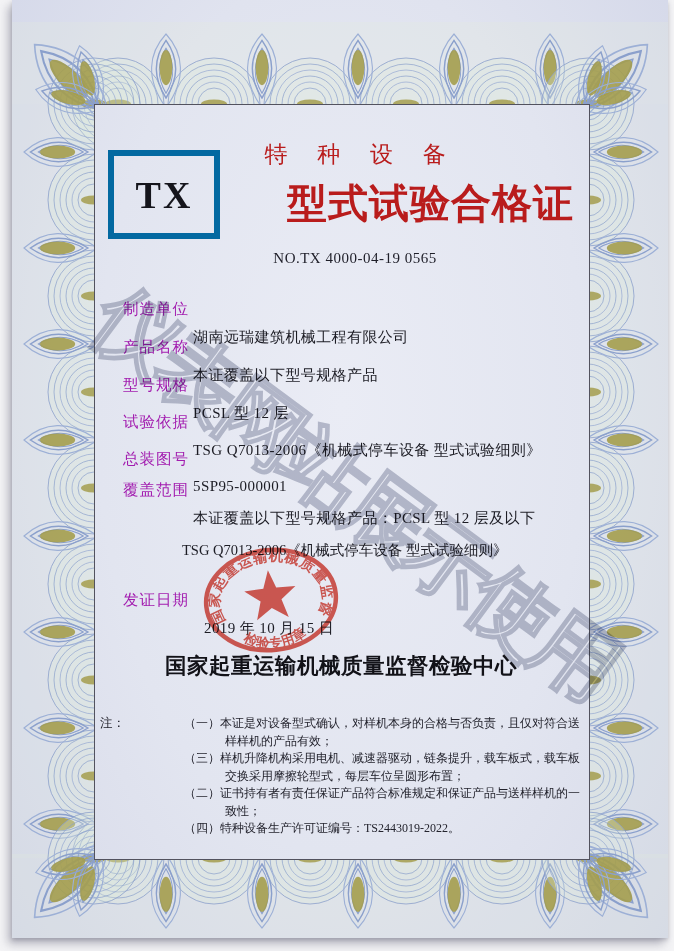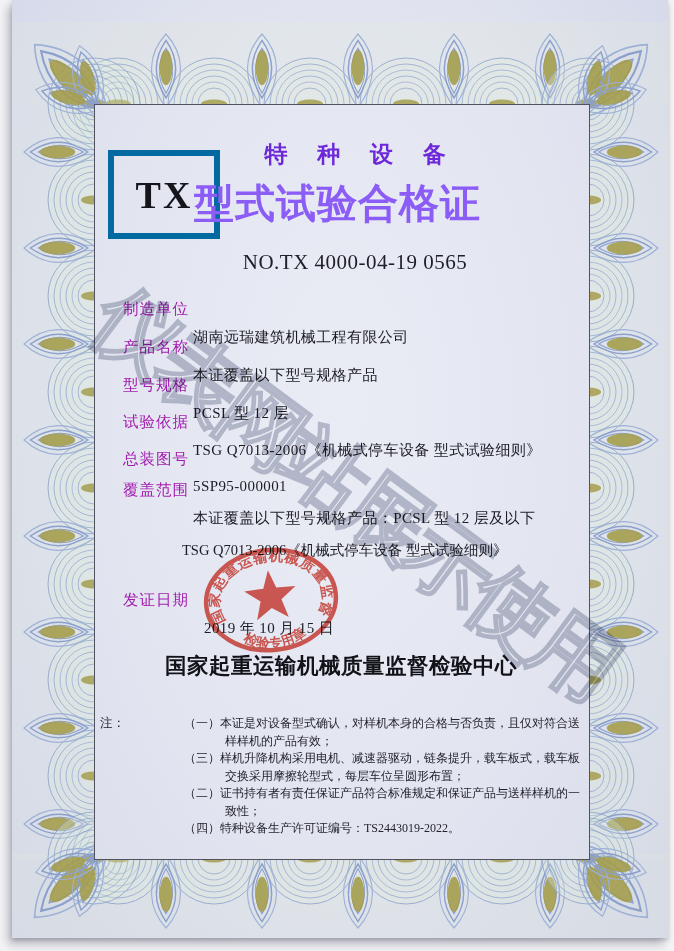--- a/index.html
+++ b/index.html
@@ -21,25 +21,25 @@
     left:94px; top:104px; width:494px; height:754px;
     border:1.5px solid #52525e;
     background:radial-gradient(ellipse at 50% 40%, #eaecf5 0%, #e2e5f0 70%, #dcdfec 100%);
   }
   .tx-box{
     left:108px; top:150px; width:100px; height:77px;
     border:6px solid #0369a1; display:flex; align-items:center; justify-content:center;
     font-size:38px; font-weight:bold; letter-spacing:2px; color:#15151c;
   }
   .super-title{left:171px; top:139px; width:380px; text-align:center;
-    font-size:23px; font-weight:bold; letter-spacing:12px; color:#6d28d9;}
-  .main-title{left:194px; top:176px; width:380px; text-align:left;
-    font-size:40px; font-weight:bold; letter-spacing:1px; color:#8b5cf6;}
+    font-size:23px; font-weight:normal; letter-spacing:12px; color:#b91c1c;}
+  .main-title{left:194px; top:176px; width:380px; text-align:right;
+    font-size:40px; font-weight:bold; letter-spacing:1px; color:#b91c1c;}
   .cert-no{left:165px; top:250px; width:380px; text-align:center;
-    font-size:21px; letter-spacing:.5px; color:#1e1e28;}
+    font-size:15px; letter-spacing:.5px; color:#1e1e28;}
   .f-label{font-size:15.5px; letter-spacing:1px; color:#a21caf;}
   .f-value{font-size:15px; letter-spacing:.4px; color:#1c1c24; white-space:nowrap;margin-top:28px;}
   .confirm{left:182px; top:517px; width:400px; font-size:14.5px; line-height:22px; color:#1c1c24;}
   .issuer{left:94px; top:651px; width:494px; text-align:center;
     font-size:21.5px; font-weight:bold; letter-spacing:.5px; color:#121218;}
   .notes-label{left:100px; top:715px; font-size:12.5px; color:#22222b;}
   .notes{left:142px; top:715px; width:440px; font-size:12px; line-height:17.5px; color:#23232d;}
   .note{padding-left:41px; text-indent:-41px;margin-left:42px;}
   .seal-svg{left:176px; top:505px; mix-blend-mode:multiply; opacity:.92;}
   .wm-svg{left:0; top:0; pointer-events:none; mix-blend-mode:multiply;}

